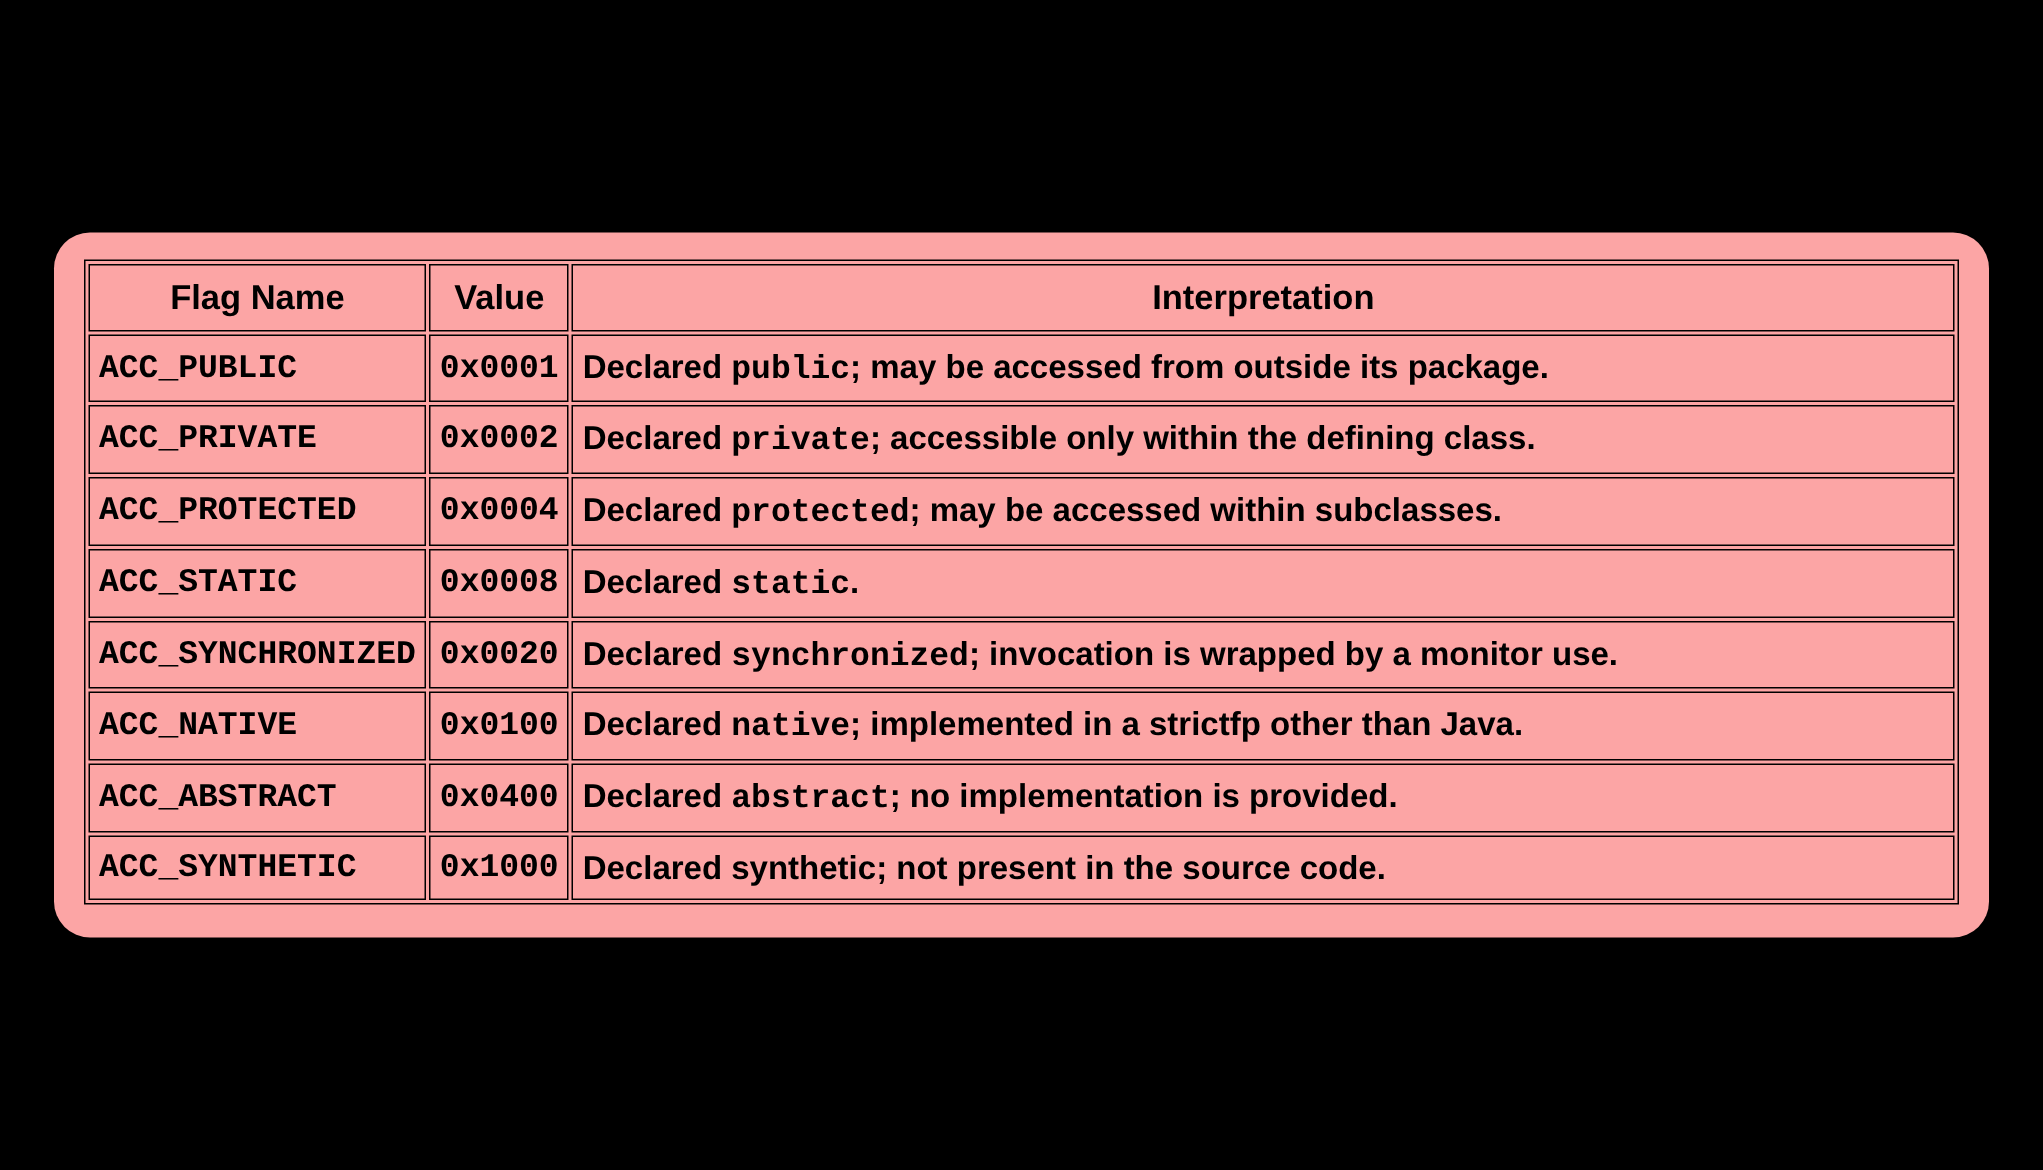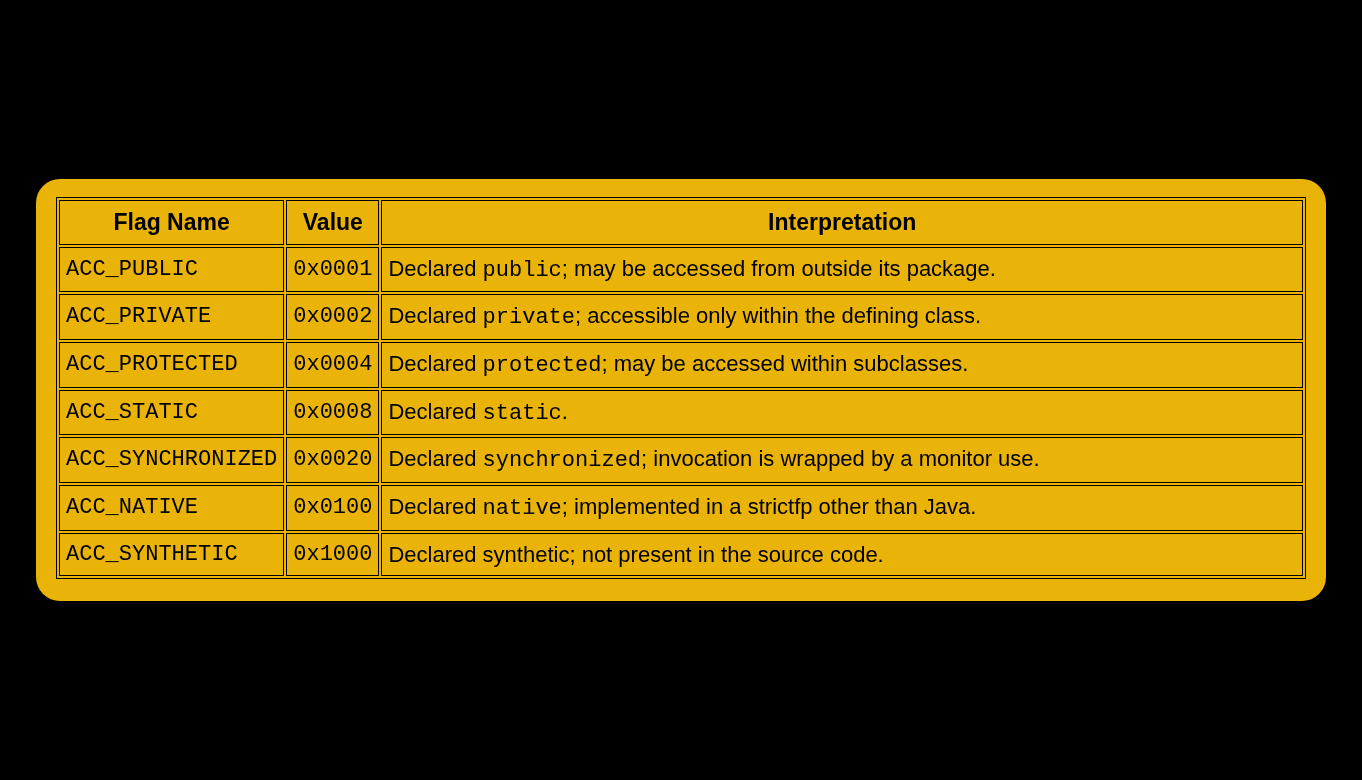--- a/index.html
+++ b/index.html
@@ -10,21 +10,21 @@
   body {
     background: #000;
     display: flex;
     align-items: center;
     justify-content: center;
     font-family: Arial, Helvetica, sans-serif;
     min-height: 780px;
     min-width: 1362px;
   }
   .card {
-    background: #eab308;
+    background: #fca5a5;
     border-radius: 24px;
     padding: 18px 20px 22px 20px;
     box-shadow: 0 10px 30px rgba(0,0,0,0.6);
     width: 1290px;
     box-sizing: border-box;
   }
   table.flags {
     border-collapse: separate;
     border-spacing: 2px;
     width: 100%;
@@ -32,20 +32,21 @@
     color: #000;
     border: 1px solid #000;
   }
   table.flags th,
   table.flags td {
     border: 1px solid #000;
     padding: 6px 6px;
     text-align: left;
     vertical-align: middle;
     line-height: 1.35;
+    font-weight: bold;
   }
   table.flags th {
     text-align: center;
     font-weight: 700;
     font-size: 23px;
   }
   table.flags td.flag-name,
   table.flags td.flag-value {
     font-family: "Courier New", Courier, monospace;
     white-space: nowrap;
@@ -97,19 +98,24 @@
           <td class="flag-name">ACC_SYNCHRONIZED</td>
           <td class="flag-value">0x0020</td>
           <td class="flag-interp"><span>Declared </span><code class="kw">synchronized</code><span>; invocation is wrapped by a monitor use.</span></td>
         </tr>
         <tr>
           <td class="flag-name">ACC_NATIVE</td>
           <td class="flag-value">0x0100</td>
           <td class="flag-interp"><span>Declared </span><code class="kw">native</code><span>; implemented in a strictfp other than Java.</span></td>
         </tr>
         <tr>
+          <td class="flag-name">ACC_ABSTRACT</td>
+          <td class="flag-value">0x0400</td>
+          <td class="flag-interp"><span>Declared </span><code class="kw">abstract</code><span>; no implementation is provided.</span></td>
+        </tr>
+        <tr>
           <td class="flag-name">ACC_SYNTHETIC</td>
           <td class="flag-value">0x1000</td>
           <td class="flag-interp"><span>Declared synthetic; not present in the source code.</span></td>
         </tr>
       </tbody>
   </table>
 </div>
 
 </body></html>

